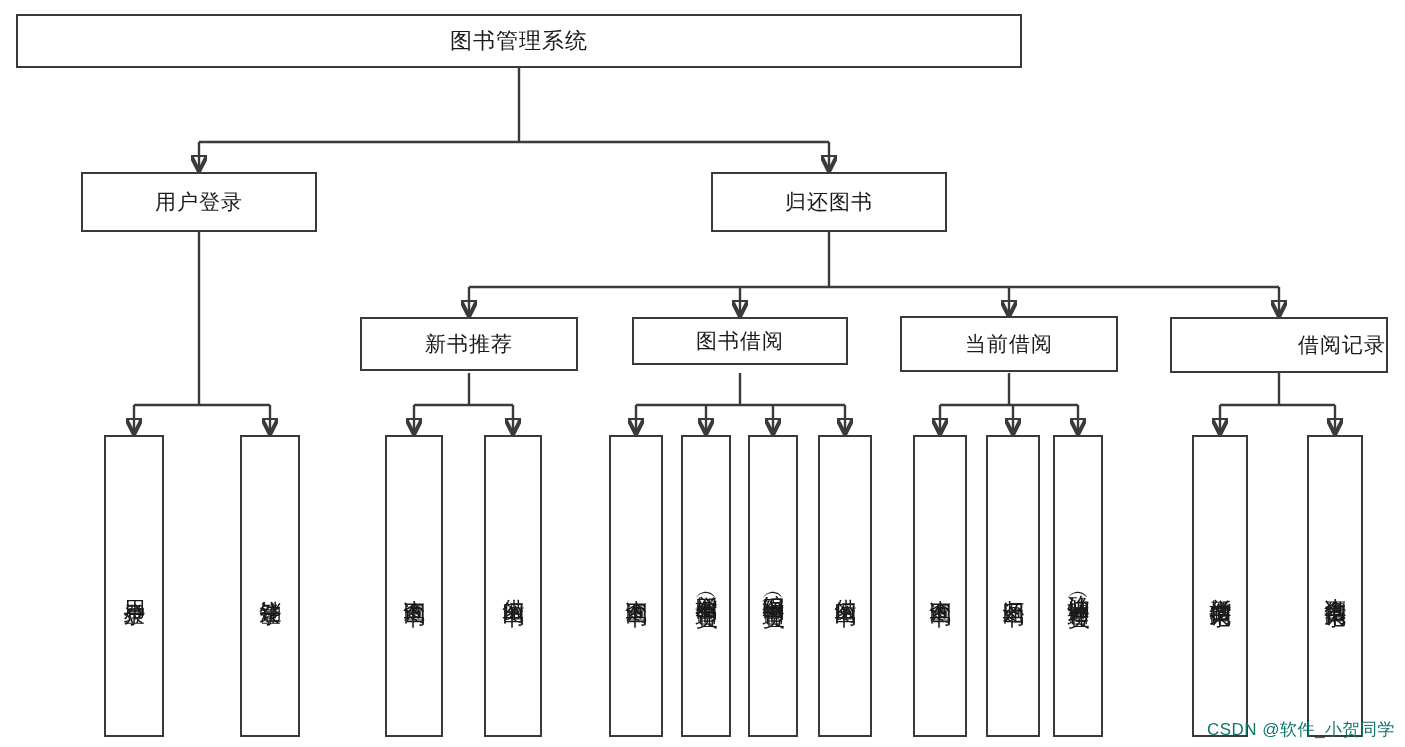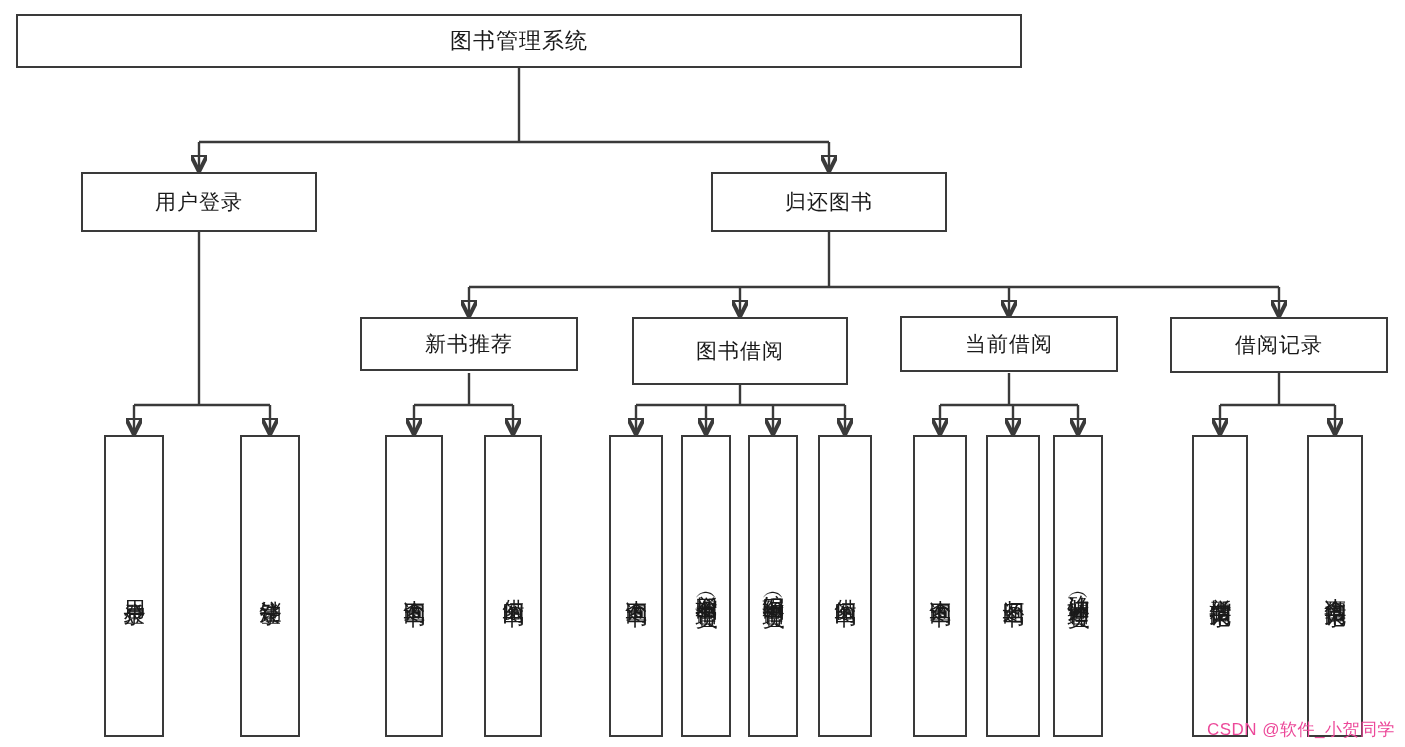--- a/index.html
+++ b/index.html
@@ -55,21 +55,21 @@
   svg.links path, svg.links line {
     stroke: #3a3a3a;
     stroke-width: 2.4;
     fill: none;
   }
   .watermark {
     position: absolute;
     right: 10px;
     bottom: 6px;
     font-size: 17px;
-    color: #ec4899;
+    color: #0f766e;
     letter-spacing: 0.5px;
     white-space: nowrap;
     user-select: none;
   }
 </style>
 </head>
 <body>
 
 <div id="canvas">
 
@@ -125,27 +125,27 @@
         <span>用户登录</span>
       </div>
       <div class="node horiz" style="left: 711px; top: 172px; width: 236px; height: 60px;">
         <span>归还图书</span>
       </div>
     </div>
   <div id="level3-layer">
       <div class="node horiz" style="left: 360px; top: 317px; width: 218px; height: 54px;">
         <span>新书推荐</span>
       </div>
-      <div class="node horiz" style="left: 632px; top: 317px; width: 216px; height: 68px; align-items: center;">
+      <div class="node horiz" style="left: 632px; top: 317px; width: 216px; height: 48px; align-items: center;">
         <span>图书借阅</span>
       </div>
       <div class="node horiz" style="left: 900px; top: 316px; width: 218px; height: 56px;">
         <span>当前借阅</span>
       </div>
-      <div class="node horiz" style="left: 1170px; top: 317px; width: 218px; height: 56px;">
+      <div class="node horiz" style="left: 1170px; top: 317px; width: 218px; height: 56px; justify-content: flex-end;">
         <span>借阅记录</span>
       </div>
     </div>
   <div id="leaf-layer">
       <div class="node vert" style="left: 104px; top: 435px; width: 60px; height: 302px;">
         <span>用户登录</span>
       </div>
       <div class="node vert" style="left: 240px; top: 435px; width: 60px; height: 302px;">
         <span>注销登录</span>
       </div>

